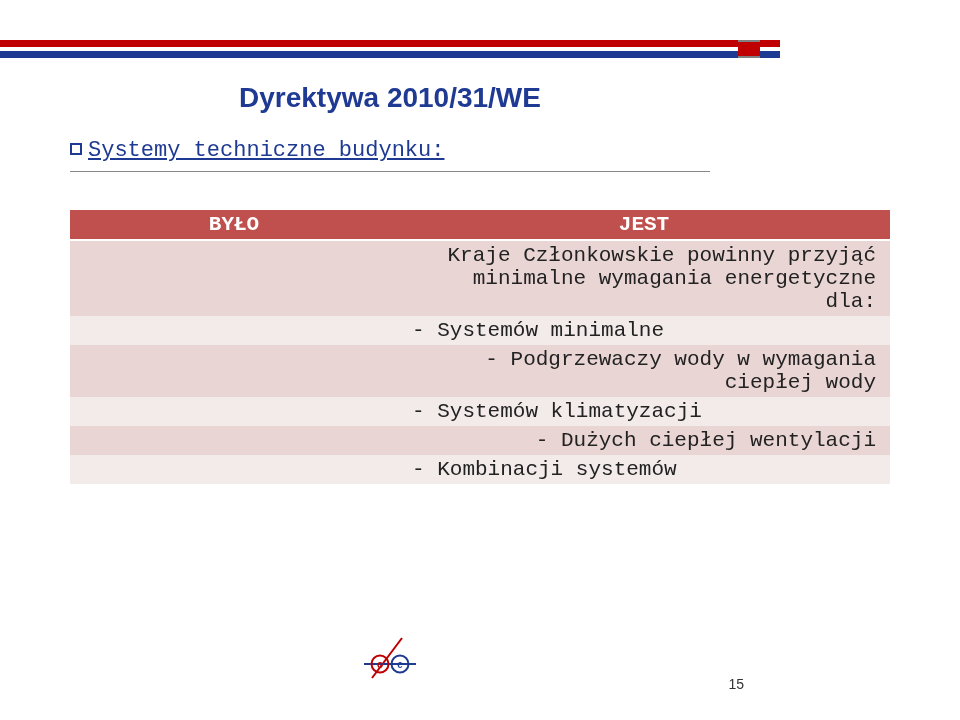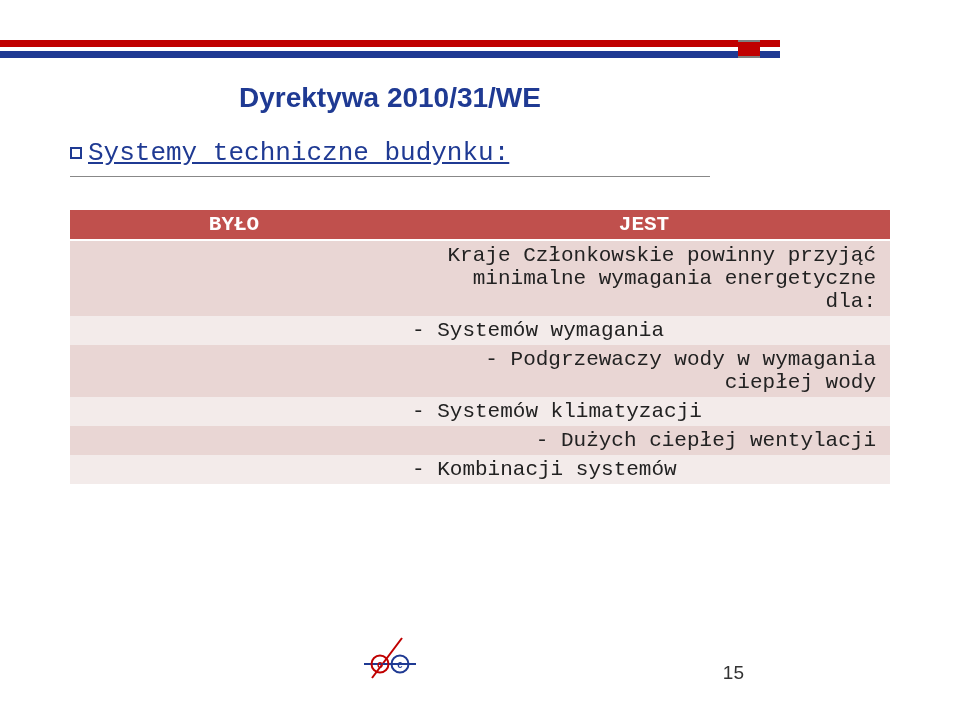--- a/index.html
+++ b/index.html
@@ -43,21 +43,21 @@
     color: #1f3a93;
   }
   .subtitle-wrap {
     position: absolute;
     top: 138px;
     left: 70px;
     right: 70px;
   }
   .subtitle {
     font-family: "Courier New", monospace;
-    font-size: 26px;
+    font-size: 22px;
     color: #1f3a93;
     text-decoration: underline;
     padding-bottom: 4px;
   }
   .bullet-sq {
     display: inline-block;
     width: 12px; height: 12px;
     border: 2px solid #1f3a93;
     margin-right: 6px;
     vertical-align: 1px;
@@ -97,22 +97,22 @@
   .logo {
     position: absolute;
     left: 50%;
     bottom: 36px;
     transform: translateX(-50%);
   }
   .logo svg { display: block; }
   .page-num {
     position: absolute;
     right: 36px;
-    bottom: 36px;
-    font-size: 19px;
+    bottom: 28px;
+    font-size: 14px;
     color: #333;
     font-family: Arial, sans-serif;
   }
 </style>
 </head>
 <body>
 
 <div class="slide">
 
   <div class="top-bars">
@@ -138,21 +138,21 @@
         <th class="right">JEST</th>
       </tr>
     </thead>
     <tbody>
       <tr class="odd">
         <td class="first-col"></td>
         <td>Kraje Członkowskie powinny przyjąć minimalne wymagania energetyczne dla:</td>
       </tr>
       <tr class="even">
         <td class="first-col"></td>
-        <td>- Systemów wymagania</td>
+        <td>- Systemów minimalne</td>
       </tr>
       <tr class="odd">
         <td class="first-col"></td>
         <td>- Podgrzewaczy wody w wymagania ciepłej wody</td>
       </tr>
       <tr class="even">
         <td class="first-col"></td>
         <td>- Systemów klimatyzacji</td>
       </tr>
       <tr class="odd">

